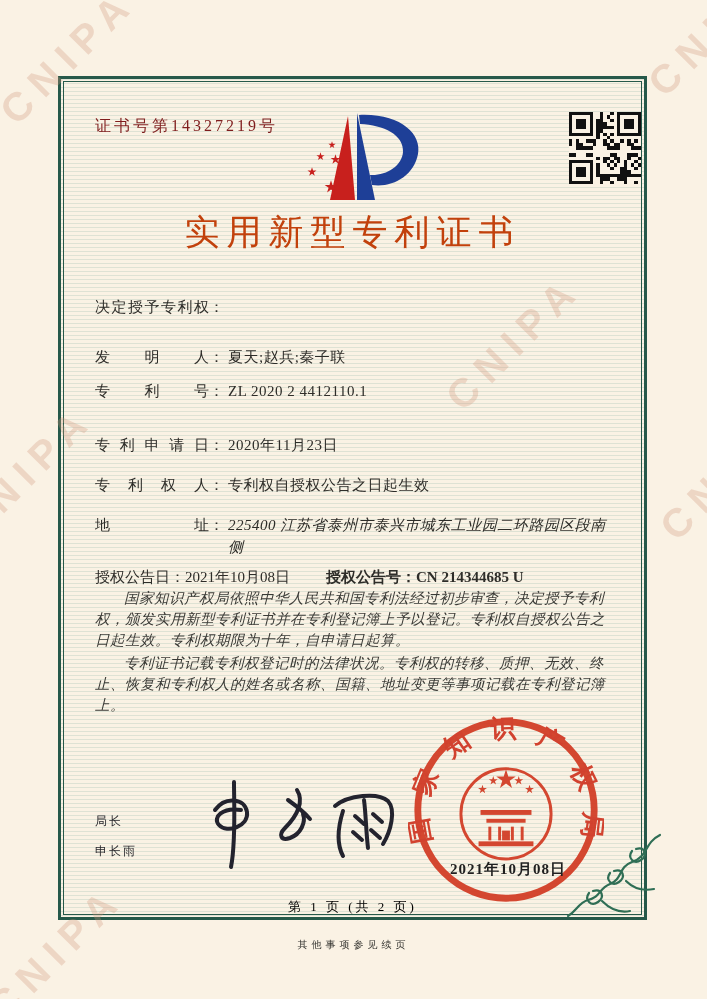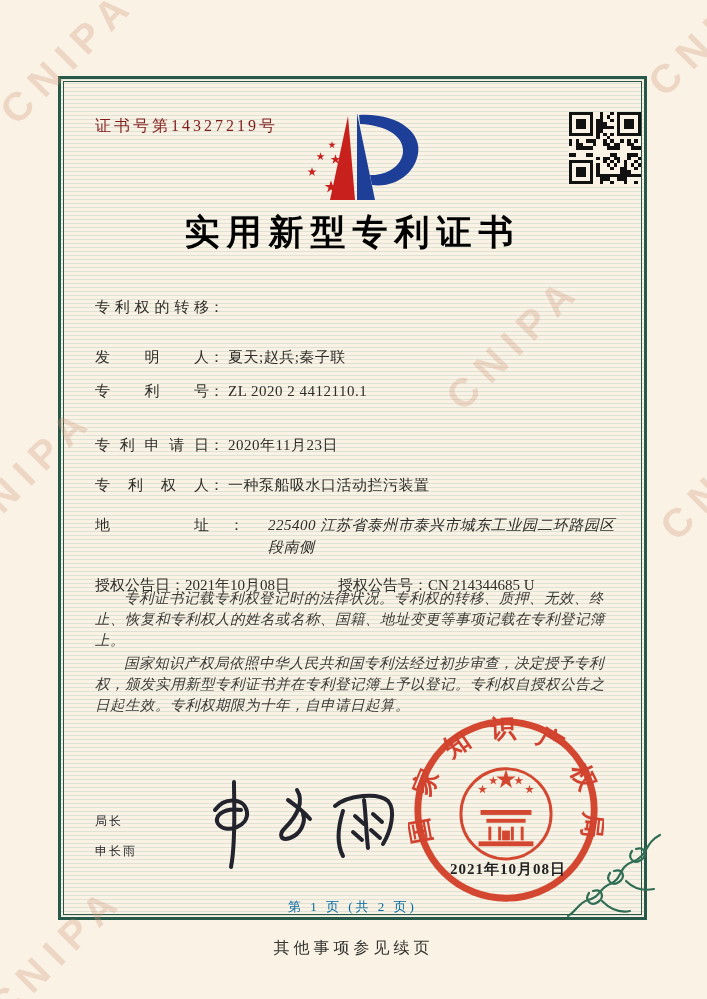--- a/index.html
+++ b/index.html
@@ -22,53 +22,53 @@
   .frame-inner { position:absolute; inset:2px; border:1px solid #26594a; }
 
   .content { position:absolute; inset:0; z-index:2; }
 
   .cert-no { position:absolute; left:95px; top:116px; font-size:16px; letter-spacing:3px; color:#7f1d1d; }
 
   .logo { position:absolute; left:282px; top:110px; }
   .qr { position:absolute; left:569px; top:112px; width:72px; height:72px; }
 
   .title { position:absolute; left:58px; top:209px; width:589px; text-align:center;
-           font-size:35px; font-weight:bold; letter-spacing:7px; color:#000000; }
+           font-size:35px; font-weight:normal; letter-spacing:7px; color:#c2410c; }
 
   .rows { position:absolute; left:95px; top:296px; width:520px; font-size:15px; color:#2e2d29; }
   .row { display:flex; line-height:22px; }
   .row .lbl { display:inline-block; width:114px; text-align:justify; text-align-last:justify; flex:0 0 114px; }
   .row .colon { flex:0 0 auto; }
   .row .val { margin-left:4px; flex:1; letter-spacing:0.5px; }
   .r-name { margin-bottom:28px; }
   .r-inv  { margin-bottom:12px; }
   .r-no   { margin-bottom:18px; }
   .r-date { margin-bottom:18px;margin-top:32px; }
   .r-owner{ margin-bottom:18px; }
-  .r-addr { margin-bottom:16px;gap:20px; }
+  .r-addr { margin-bottom:8px; }
   .grant-row { display:flex; line-height:22px; margin-top:6px;text-align:center; }
-  .grant-row .g2 { margin-left:48px; }
+  .grant-row .g2 { margin-left:36px;font-weight:bold; }
 
   .paras { position:absolute; left:95px; top:588px; width:520px; font-size:14.5px;
            line-height:21px; color:#3a3a36; font-style:italic; }
   .paras p { text-indent:2em; margin-bottom:2px; letter-spacing:0.5px; }
 
   .director { position:absolute; left:95px; top:806px; font-size:12px; color:#26262b; line-height:30px; letter-spacing:2px; }
 
   .signature { position:absolute; left:185px; top:770px; }
 
   .seal { position:absolute; left:408px; top:712px; width:196px; height:196px; }
   .seal-date { position:absolute; left:423px; top:860px; width:170px; text-align:center;
                font-size:15px; font-weight:bold; color:#1f1f1f; letter-spacing:1px; }
 
   .page-info { position:absolute; left:58px; top:898px; width:589px; text-align:center;
-               font-size:13px; letter-spacing:3px; color:#0369a1; }
+               font-size:13px; letter-spacing:3px; color:#000000; }
 
   .footer-note { position:absolute; left:0; top:938px; width:707px; text-align:center;
-                 font-size:16px; letter-spacing:4px; color:#33332f; }
+                 font-size:10px; letter-spacing:4px; color:#33332f; }
 
   .ornament { position:absolute; left:566px; top:831px; }
 </style>
 </head>
 <body>
 
 <div class="page">
 
   <svg width="0" height="0" style="position:absolute">
     <defs>
@@ -227,57 +227,57 @@
         <rect x="16" y="2" width="3" height="3" fill="#111"></rect>
         <rect x="0" y="14" width="7" height="7" fill="#111"></rect>
         <rect x="1" y="15" width="5" height="5" fill="#faf2e4"></rect>
         <rect x="2" y="16" width="3" height="3" fill="#111"></rect>
       </svg>
 
     <div class="title">实用新型专利证书</div>
 
     <div class="rows">
       <div class="row r-name">
-        <span class="lbl">专利权的转移</span>
+        <span class="lbl">决定授予专利权</span>
           <span class="colon">：</span>
       </div>
       <div class="row r-inv">
         <span class="lbl">发明人</span>
           <span class="colon">：</span>
         <span class="val">夏天;赵兵;秦子联</span>
       </div>
       <div class="row r-no">
         <span class="lbl">专利号</span>
           <span class="colon">：</span>
         <span class="val">ZL 2020 2 4412110.1</span>
       </div>
       <div class="row r-date">
         <span class="lbl">专利申请日</span>
           <span class="colon">：</span>
         <span class="val">2020年11月23日</span>
       </div>
       <div class="row r-owner">
         <span class="lbl">专利权人</span>
           <span class="colon">：</span>
-        <span class="val">一种泵船吸水口活动拦污装置</span>
+        <span class="val">专利权自授权公告之日起生效</span>
       </div>
       <div class="row r-addr">
         <span class="lbl">地址</span>
           <span class="colon">：</span>
         <span class="val" style="max-width:400px;font-style:italic;">225400 江苏省泰州市泰兴市城东工业园二环路园区段南侧</span>
       </div>
       <div class="grant-row">
         <span class="g1"><span>授权公告日</span><span>：</span><span>2021年10月08日</span></span>
         <span class="g2"><span>授权公告号</span><span>：</span><span>CN 214344685 U</span></span>
       </div>
     </div>
 
     <div class="paras">
+      <p>国家知识产权局依照中华人民共和国专利法经过初步审查，决定授予专利权，颁发实用新型专利证书并在专利登记簿上予以登记。专利权自授权公告之日起生效。专利权期限为十年，自申请日起算。</p>
       <p>专利证书记载专利权登记时的法律状况。专利权的转移、质押、无效、终止、恢复和专利权人的姓名或名称、国籍、地址变更等事项记载在专利登记簿上。</p>
-      <p>国家知识产权局依照中华人民共和国专利法经过初步审查，决定授予专利权，颁发实用新型专利证书并在专利登记簿上予以登记。专利权自授权公告之日起生效。专利权期限为十年，自申请日起算。</p>
     </div>
 
     <div class="director">
       <div>局长</div>
       <div>申长雨</div>
     </div>
 
     <svg class="signature" width="220" height="105" viewBox="0 0 220 105">
       <g fill="none" stroke="#23232e" stroke-width="4" stroke-linecap="round" stroke-linejoin="round">
         <path d="M30,40 C40,26 60,28 62,42 C64,56 42,64 34,55 C27,47 38,37 56,40"></path>

